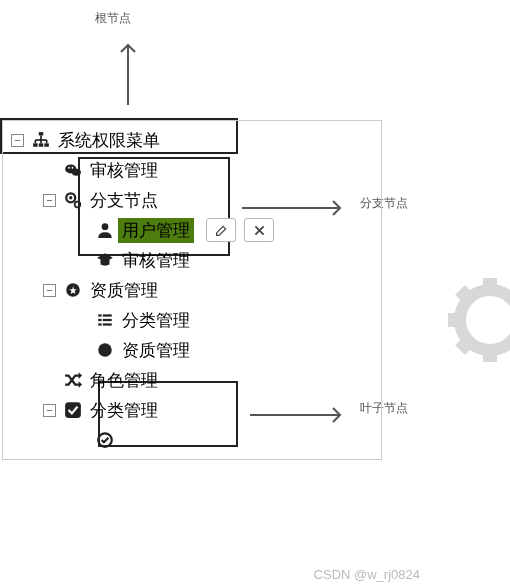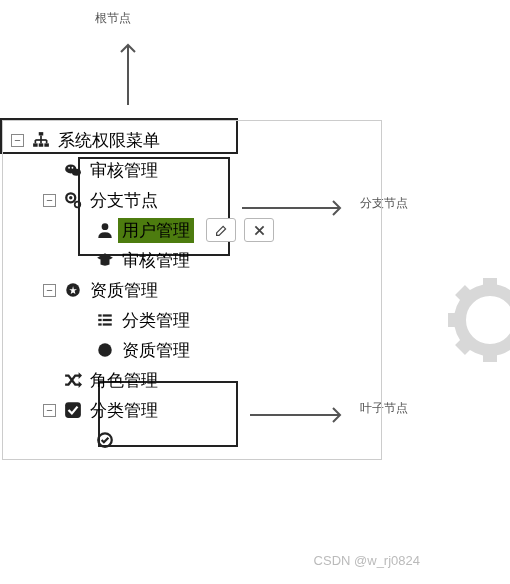--- a/index.html
+++ b/index.html
@@ -97,21 +97,21 @@
   pointer-events: none;
 }
 .watermark {
   position: absolute;
   right: -10px;
   top: 260px;
   opacity: 0.15;
 }
 .credit {
   position: absolute;
-  bottom: 16px;
+  bottom: 2px;
   right: 90px;
   font-size: 13px;
   color: #bbb;
   margin-top: 8px;
 }
 svg.icon { width: 18px; height: 18px; }
 </style>
 </head>
 <body>
 

